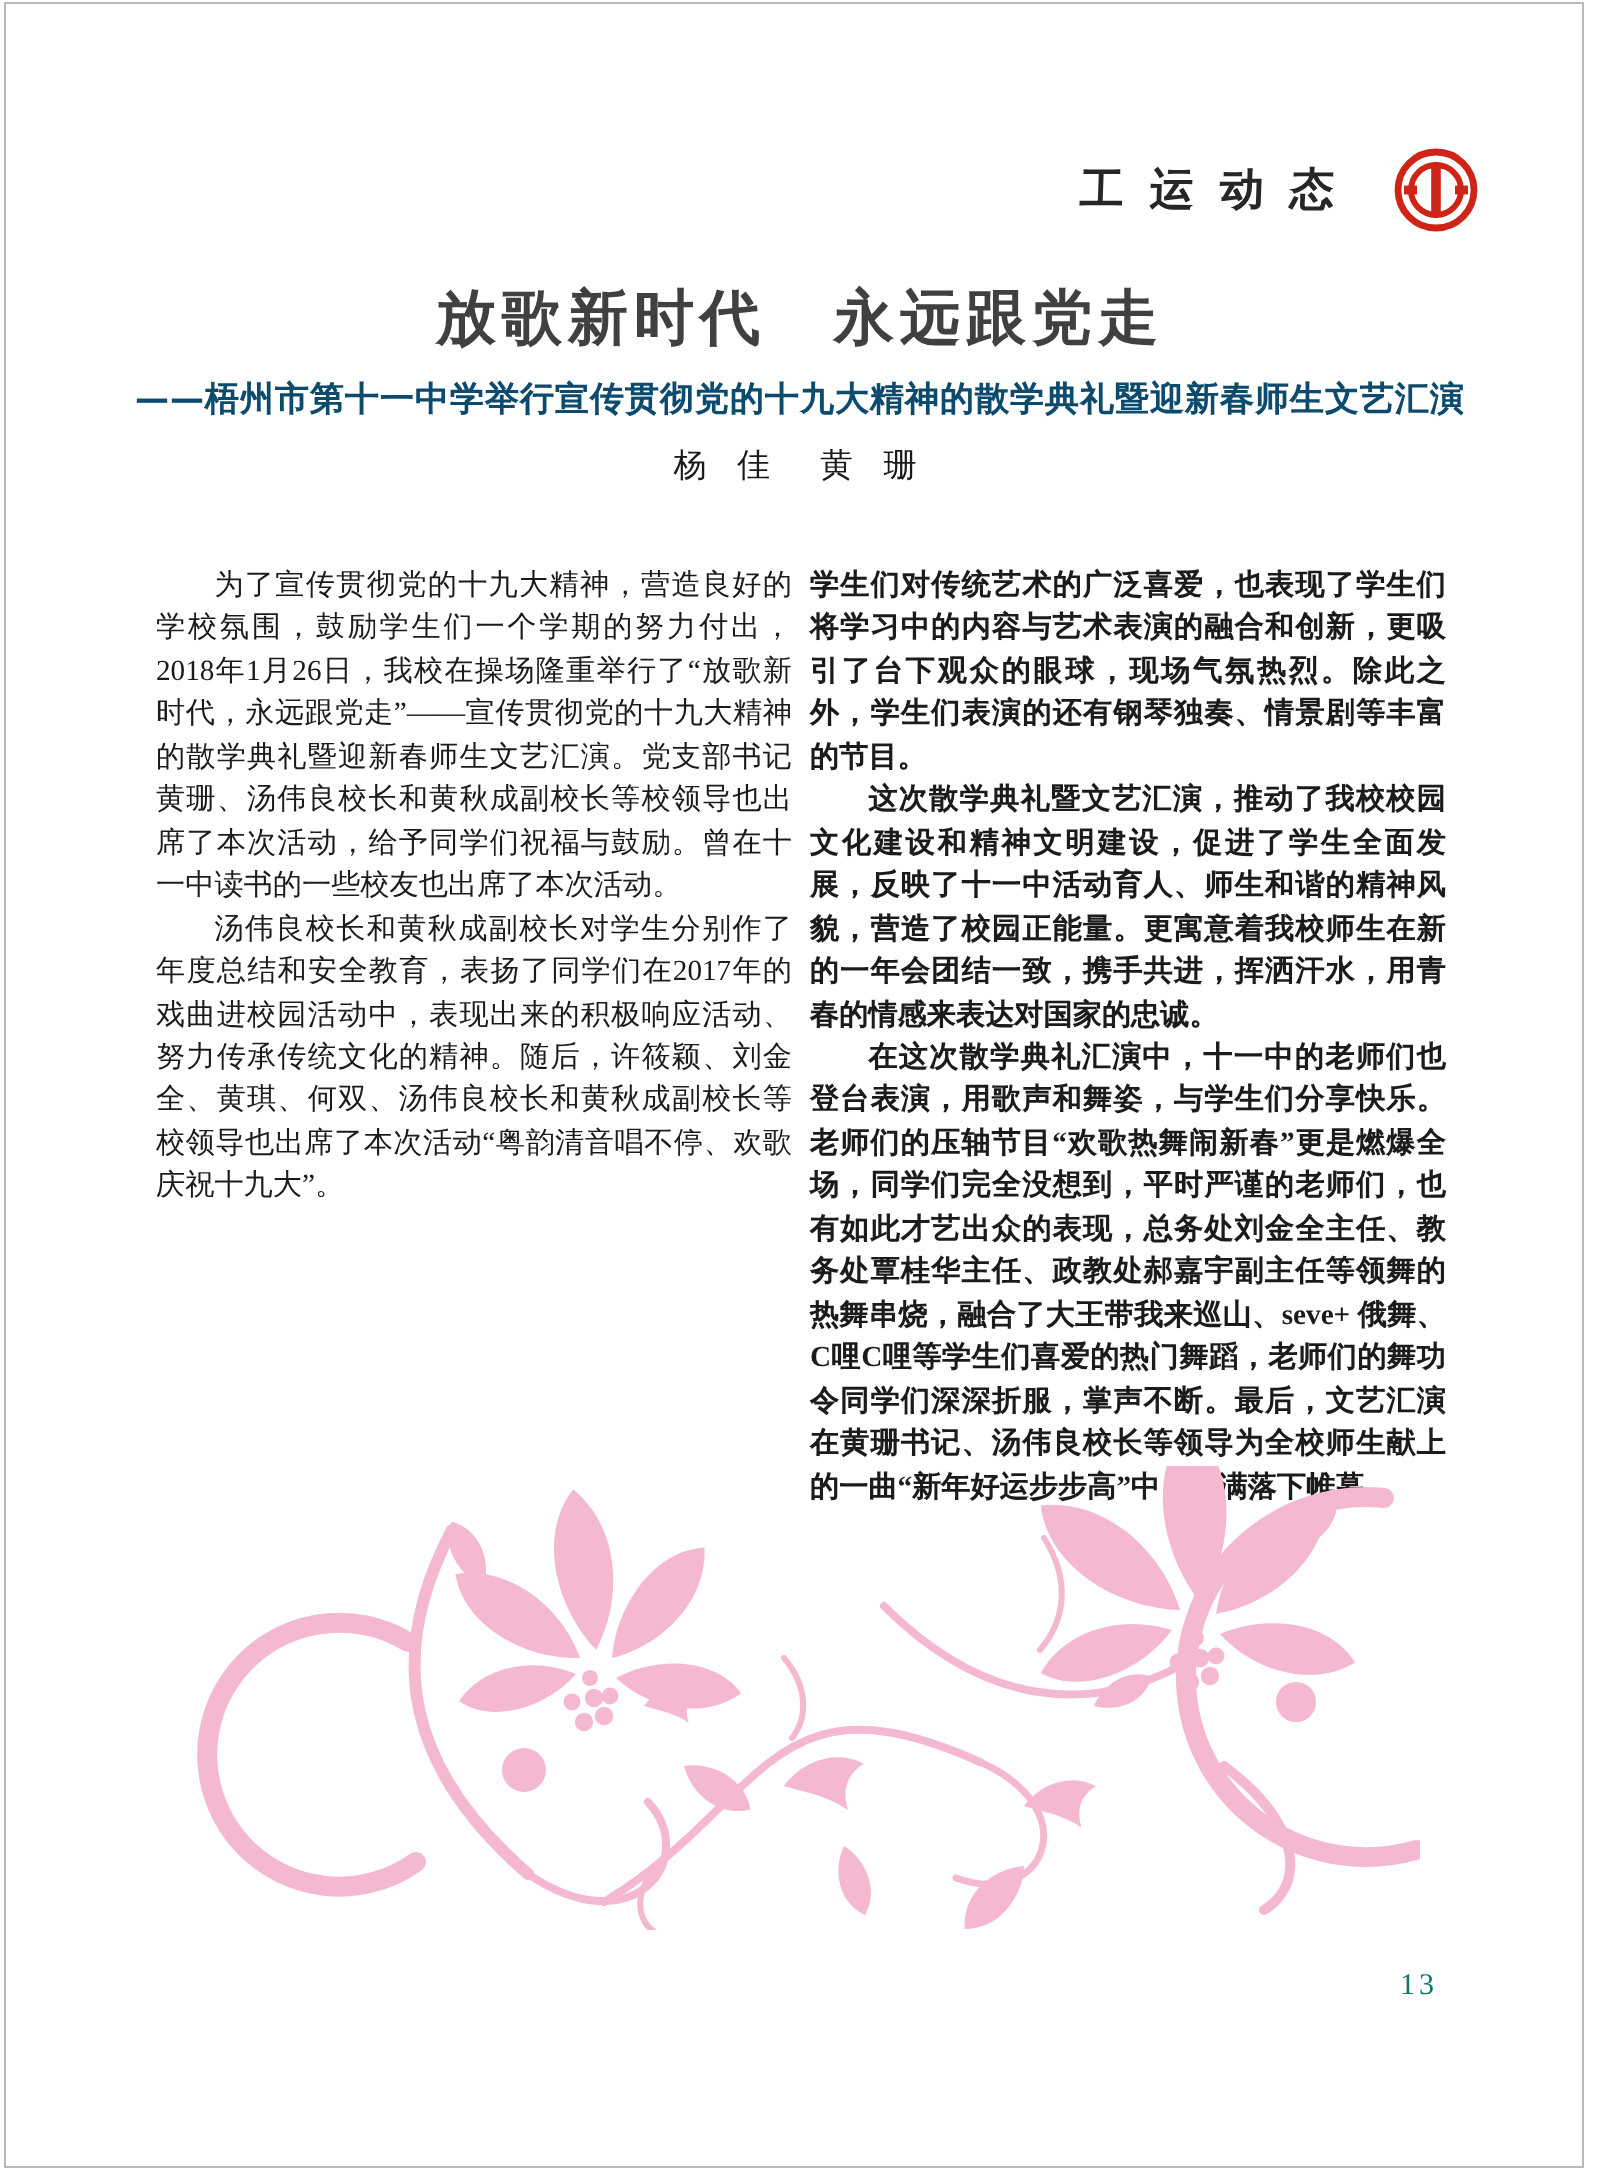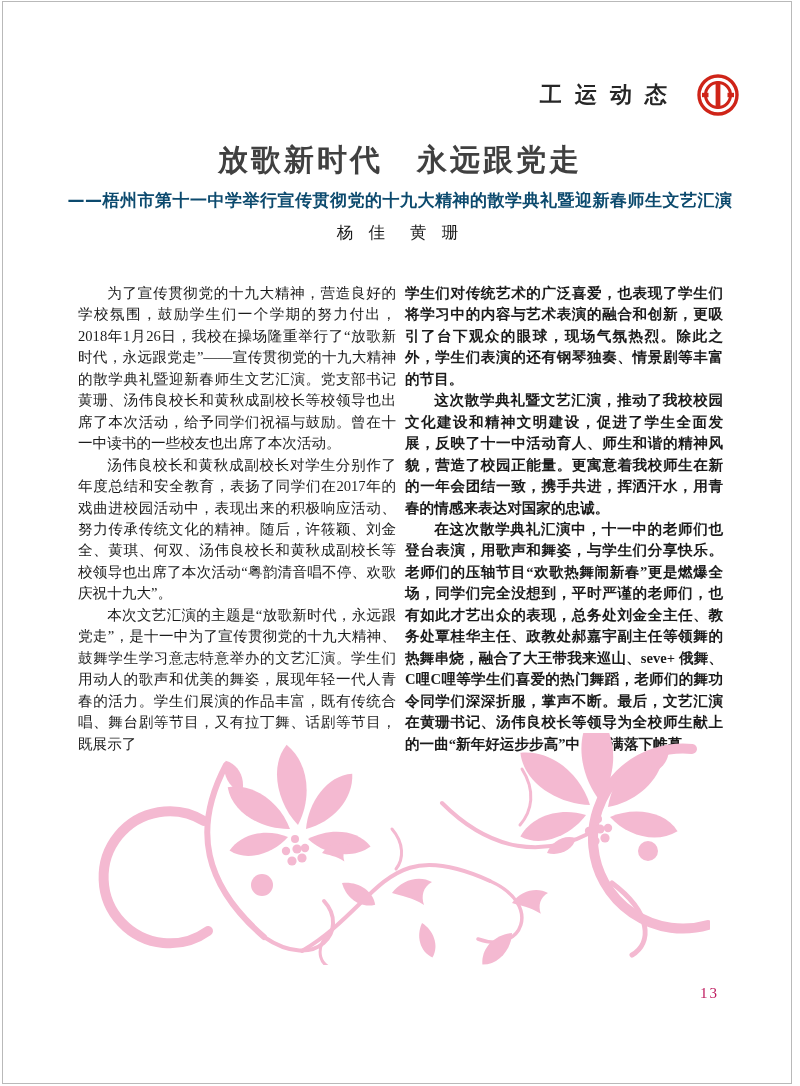--- a/index.html
+++ b/index.html
@@ -52,21 +52,21 @@
   }
   .col-left{left:78px;}
   .col-right{left:405px;font-weight:bold;}
   .col p{margin:0;text-indent:2em;}
   .col p.no-indent{text-indent:0;}
   
   .floral{position:absolute;left:92px;top:733px;width:618px;height:232px;}
   
   .page-number{
     position:absolute;left:700px;top:985px;
-    font-size:15px;letter-spacing:2px;color:#be185d;
+    font-size:15px;letter-spacing:2px;color:#0f766e;
   }
 </style>
 </head>
 <body>
 
 <div class="page-border"></div>
 
 <div class="masthead">
   <span class="masthead-title">工运动态</span>
   <span class="logo">
@@ -86,21 +86,20 @@
 
 <div class="article-subtitle">——梧州市第十一中学举行宣传贯彻党的十九大精神的散学典礼暨迎新春师生文艺汇演</div>
 
 <div class="article-authors">
   <span>杨 佳</span><span class="gap"></span><span>黄 珊</span>
 </div>
 
 <div class="col col-left">
   <p>为了宣传贯彻党的十九大精神，营造良好的学校氛围，鼓励学生们一个学期的努力付出，2018年1月26日，我校在操场隆重举行了“放歌新时代，永远跟党走”——宣传贯彻党的十九大精神的散学典礼暨迎新春师生文艺汇演。党支部书记黄珊、汤伟良校长和黄秋成副校长等校领导也出席了本次活动，给予同学们祝福与鼓励。曾在十一中读书的一些校友也出席了本次活动。</p>
   <p>汤伟良校长和黄秋成副校长对学生分别作了年度总结和安全教育，表扬了同学们在2017年的戏曲进校园活动中，表现出来的积极响应活动、努力传承传统文化的精神。随后，许筱颖、刘金全、黄琪、何双、汤伟良校长和黄秋成副校长等校领导也出席了本次活动“粤韵清音唱不停、欢歌庆祝十九大”。</p>
-  <p>本次文艺汇演的主题是“放歌新时代，永远跟党走”，是十一中为了宣传贯彻党的十九大精神、鼓舞学生学习意志特意举办的文艺汇演。学生们用动人的歌声和优美的舞姿，展现年轻一代人青春的活力。学生们展演的作品丰富，既有传统合唱、舞台剧等节目，又有拉丁舞、话剧等节目，既展示了</p>
 </div>
 
 <div class="col col-right">
   <p class="no-indent">学生们对传统艺术的广泛喜爱，也表现了学生们将学习中的内容与艺术表演的融合和创新，更吸引了台下观众的眼球，现场气氛热烈。除此之外，学生们表演的还有钢琴独奏、情景剧等丰富的节目。</p>
   <p>这次散学典礼暨文艺汇演，推动了我校校园文化建设和精神文明建设，促进了学生全面发展，反映了十一中活动育人、师生和谐的精神风貌，营造了校园正能量。更寓意着我校师生在新的一年会团结一致，携手共进，挥洒汗水，用青春的情感来表达对国家的忠诚。</p>
   <p>在这次散学典礼汇演中，十一中的老师们也登台表演，用歌声和舞姿，与学生们分享快乐。老师们的压轴节目“欢歌热舞闹新春”更是燃爆全场，同学们完全没想到，平时严谨的老师们，也有如此才艺出众的表现，总务处刘金全主任、教务处覃桂华主任、政教处郝嘉宇副主任等领舞的热舞串烧，融合了大王带我来巡山、seve+ 俄舞、C哩C哩等学生们喜爱的热门舞蹈，老师们的舞功令同学们深深折服，掌声不断。最后，文艺汇演在黄珊书记、汤伟良校长等领导为全校师生献上的一曲“新年好运步步高”中，完满落下帷幕。</p>
 </div>
 
 <div class="floral">
   <svg width="618" height="232" viewBox="0 0 618 232" xmlns="http://www.w3.org/2000/svg">

